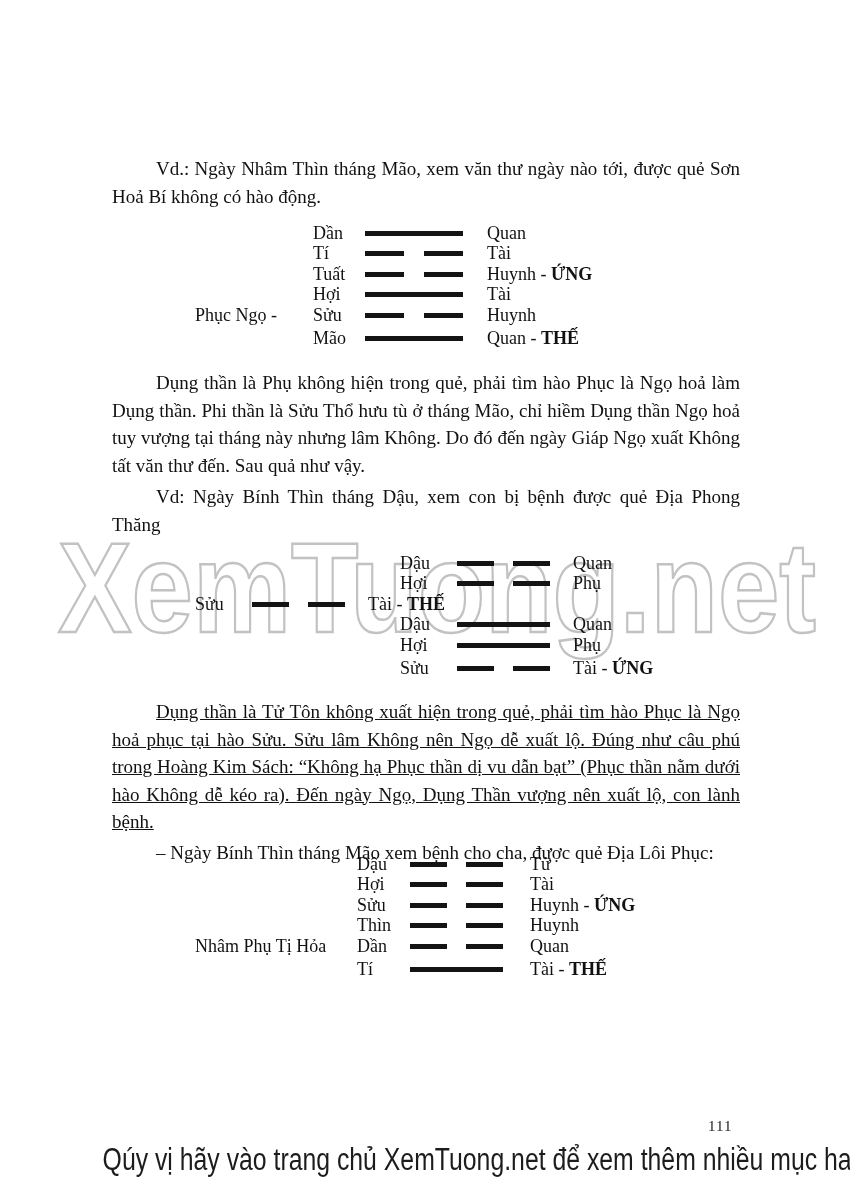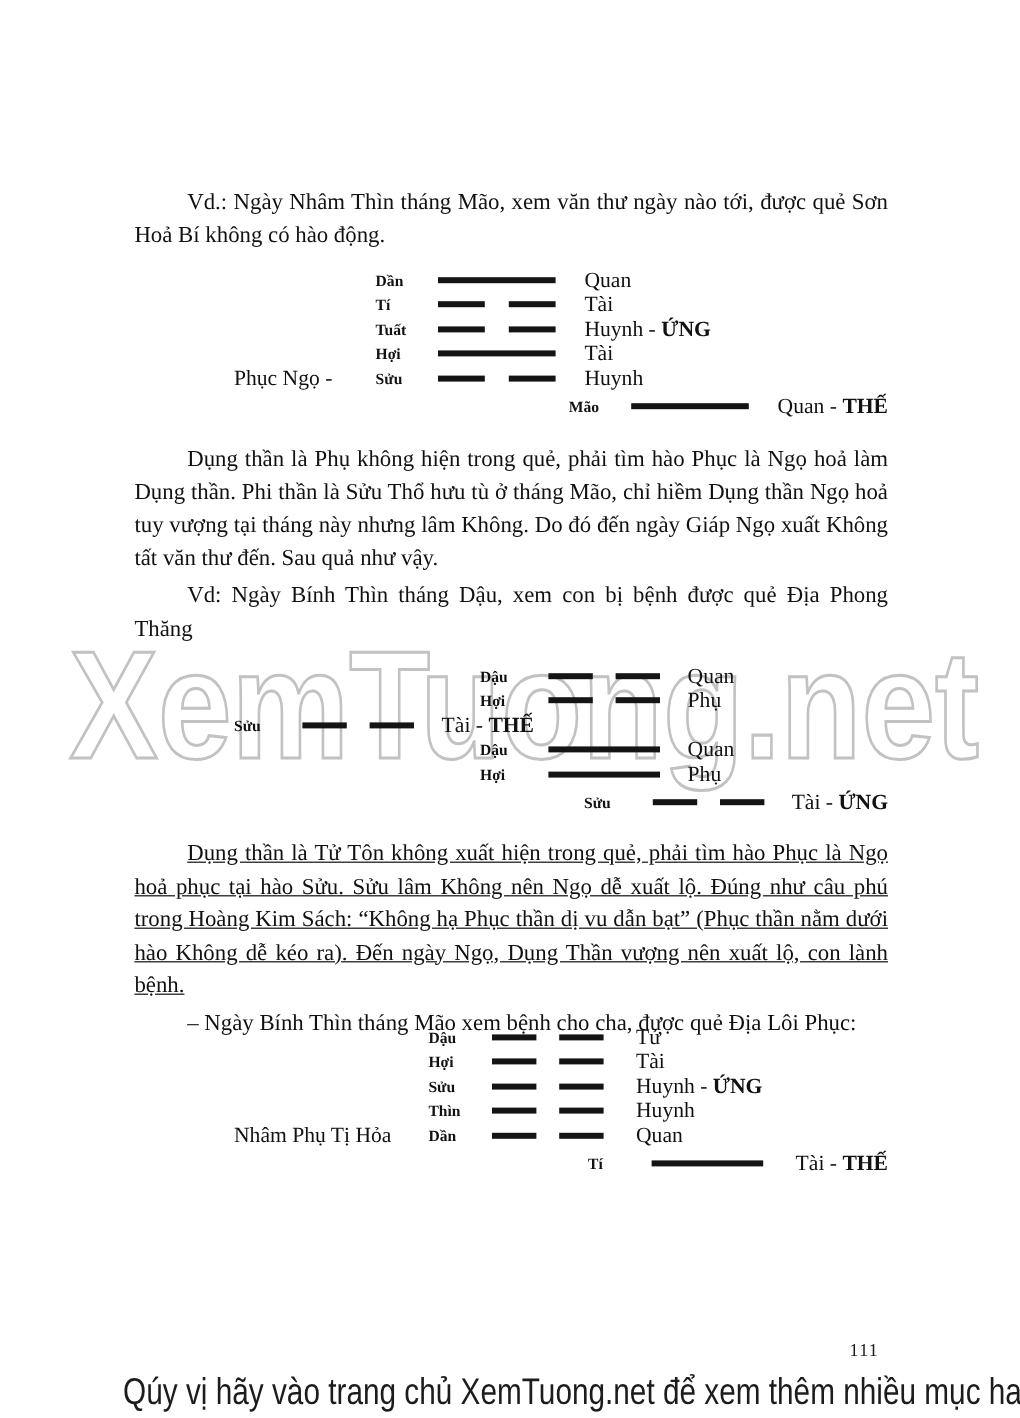--- a/index.html
+++ b/index.html
@@ -25,23 +25,23 @@
   .p4 { margin-top:4px; }
   .p5 { margin-top:19px;text-decoration:underline; }
   .p6 { margin-top:3px; }
 
   .hexagram { margin-left:83px; }
   .hex-0 { margin-top:13px;  --label-w:118px; --branch-w:52px; --line-w:98px; --gap-w:24px; }
   .hex-1 { margin-top:15px;  --label-w:205px; --branch-w:57px; --line-w:93px; --gap-w:23px; }
   .hex-2 { margin-top:-12px; --label-w:162px; --branch-w:53px; --line-w:93px; --gap-w:27px; }
 
   .hexrow { display:flex; align-items:center; height:20.5px; text-align:left; }
-  .hexrow:last-child { margin-top:3px;justify-content:flex-end; }
+  .hexrow:last-child { margin-top:3px; }
   .hexrow .outer  { width:var(--label-w); font-size:18px; white-space:nowrap; }
-  .hexrow .branch { width:var(--branch-w); font-size:13px; white-space:nowrap;font-weight:bold; }
+  .hexrow .branch { width:var(--branch-w); font-size:18px; white-space:nowrap; }
   .hexrow .line   { width:var(--line-w); display:flex; justify-content:space-between; }
   .hexrow .line .seg { height:5px; background:#141414; }
   .hexrow .line.solid .seg { width:100%; }
   .hexrow .line.broken .seg { width:40%; }
   .hexrow .role { margin-left:var(--gap-w); font-size:18px; white-space:nowrap; }
   .hexrow .role b { font-weight:700; }
 
   .page-number {
     position:absolute; left:708px; top:1118px; z-index:2;
     font-size:15px; letter-spacing:1px; color:#1a1a1a;

